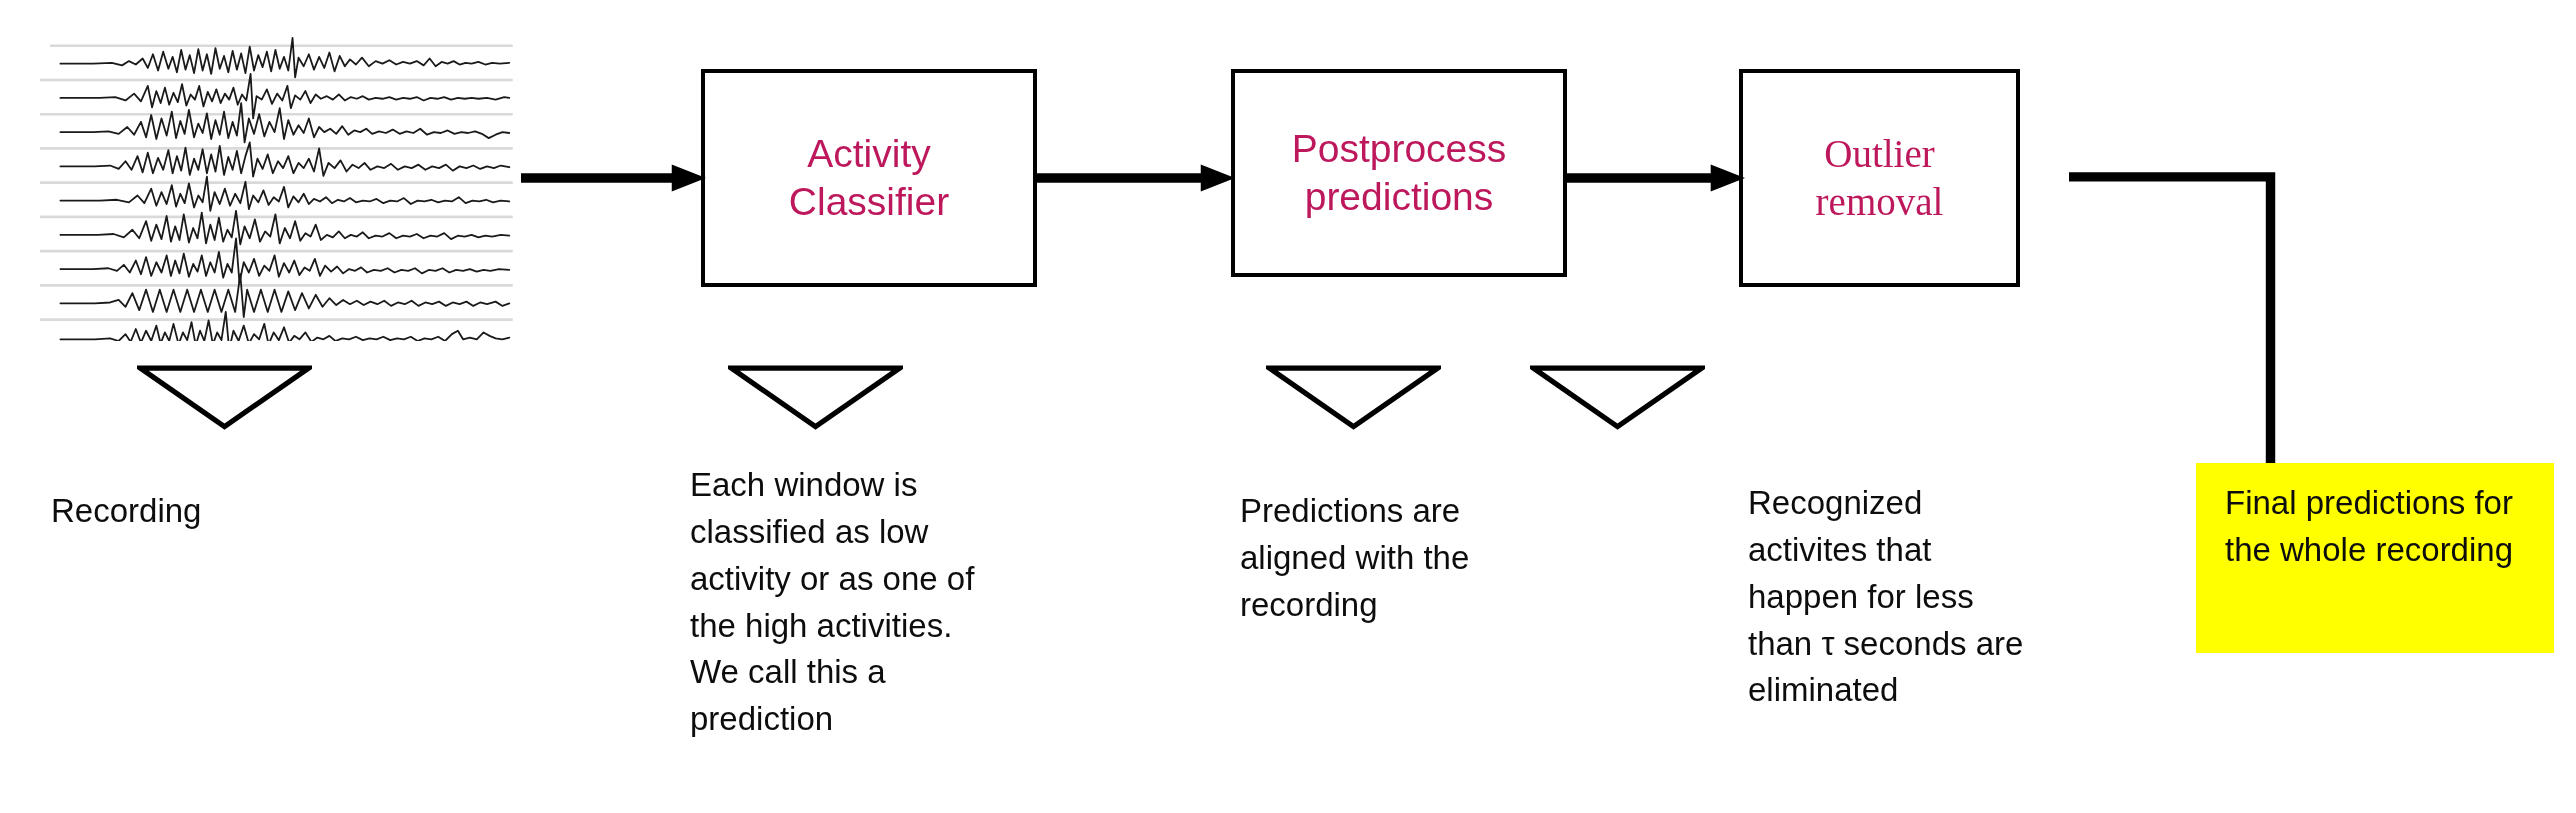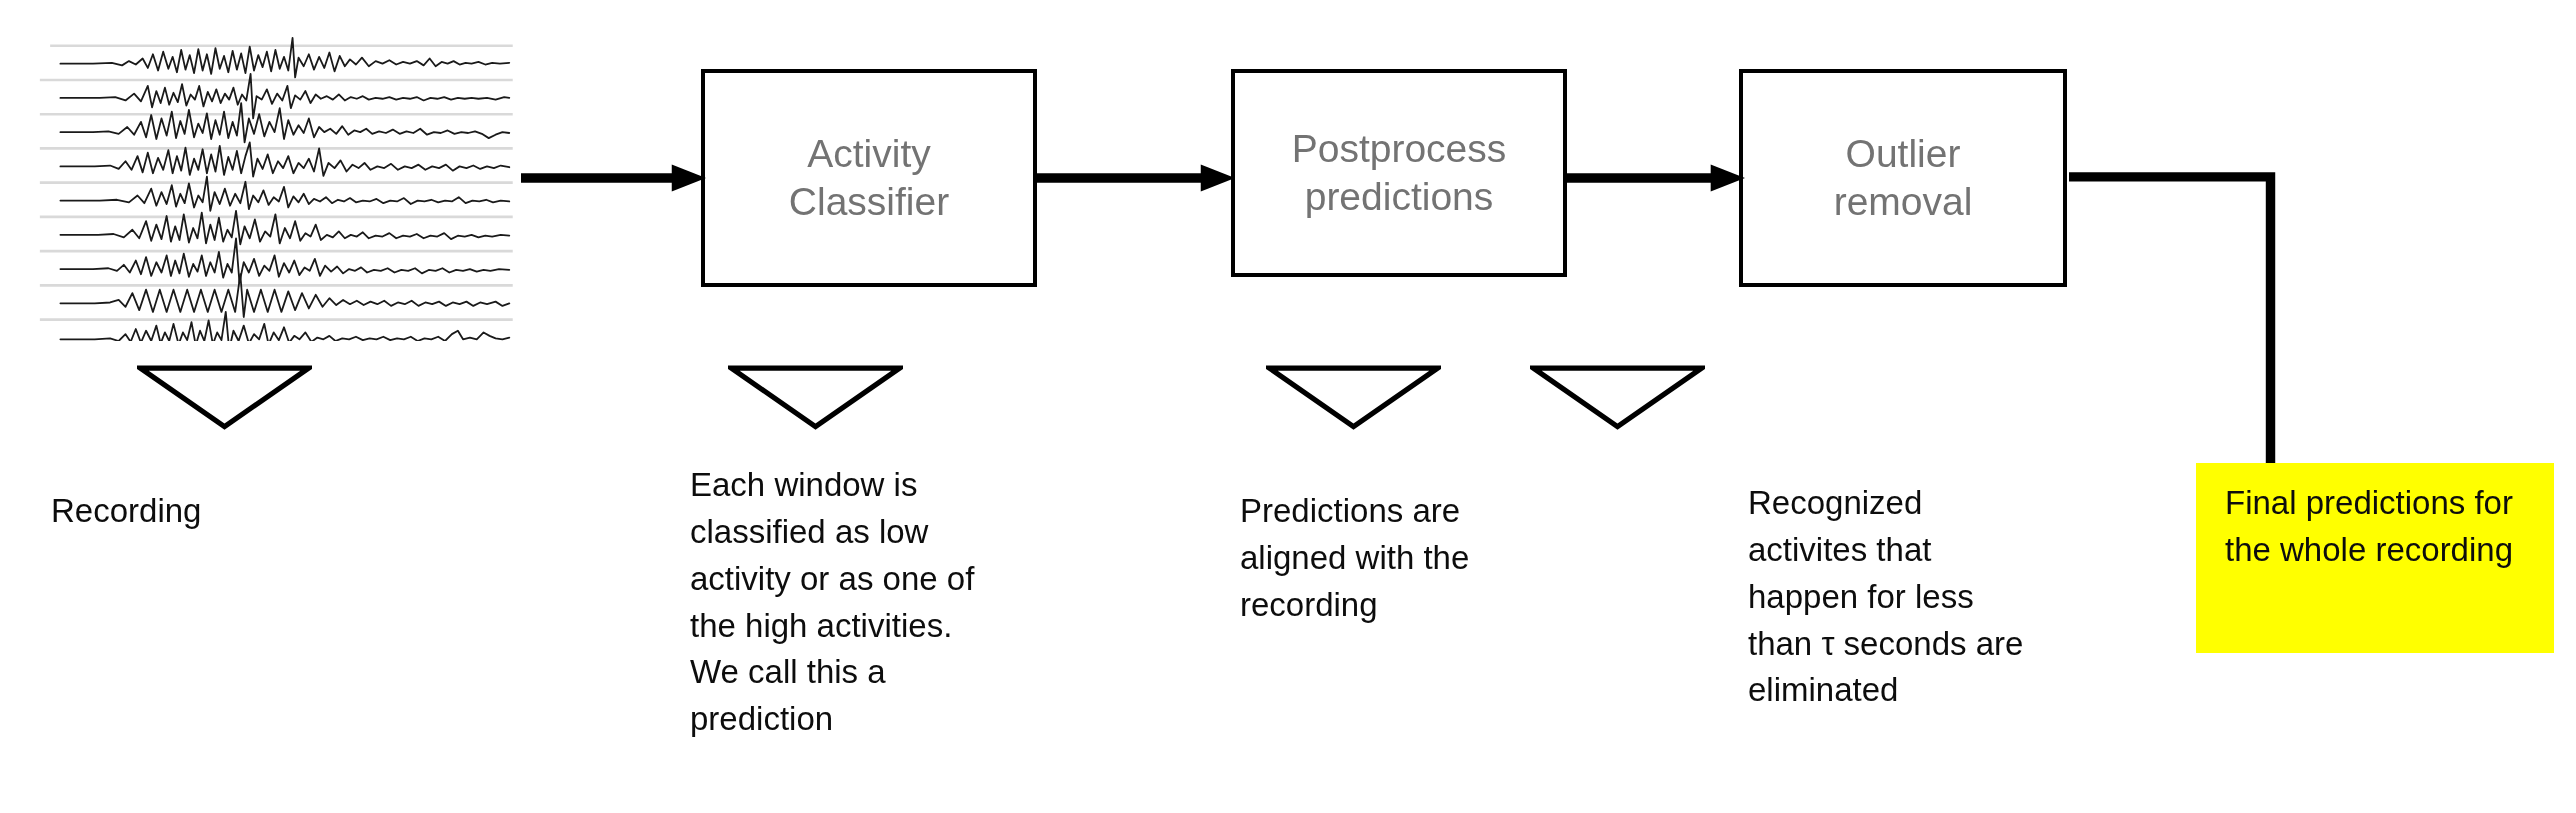--- a/index.html
+++ b/index.html
@@ -37,27 +37,27 @@
     border: 4.3px solid #000000;
     background: #ffffff;
     display: flex;
     align-items: center;
     justify-content: center;
   }
   .proc-box .proc-label {
     font-size: 39px;
     line-height: 1.22;
     text-align: center;
-    color: #737373;
+    color: #be185d;
     white-space: pre-line;
     font-weight: 400;
   }
   #box-activity   { left: 701px;  top: 69px; width: 336px; height: 218px; }
   #box-postprocess{ left: 1231px; top: 69px; width: 336px; height: 208px; }
-  #box-outlier    { left: 1739px; top: 69px; width: 328px; height: 218px; }
+  #box-outlier    { left: 1739px; top: 69px; width: 281px; height: 218px; font-family: Liberation Serif, serif; }
 
   
   .arrow-h { position: absolute; height: 34px; }
   .arrow-h svg { display: block; width: 100%; height: 100%; }
   #arrow-rec-to-activity { left: 521px;  top: 161px; width: 185px; }
   #arrow-activity-to-post{ left: 1033px; top: 161px; width: 202px; }
   #arrow-post-to-outlier { left: 1563px; top: 161px; width: 182px; }
 
   
   #arrow-elbow {

